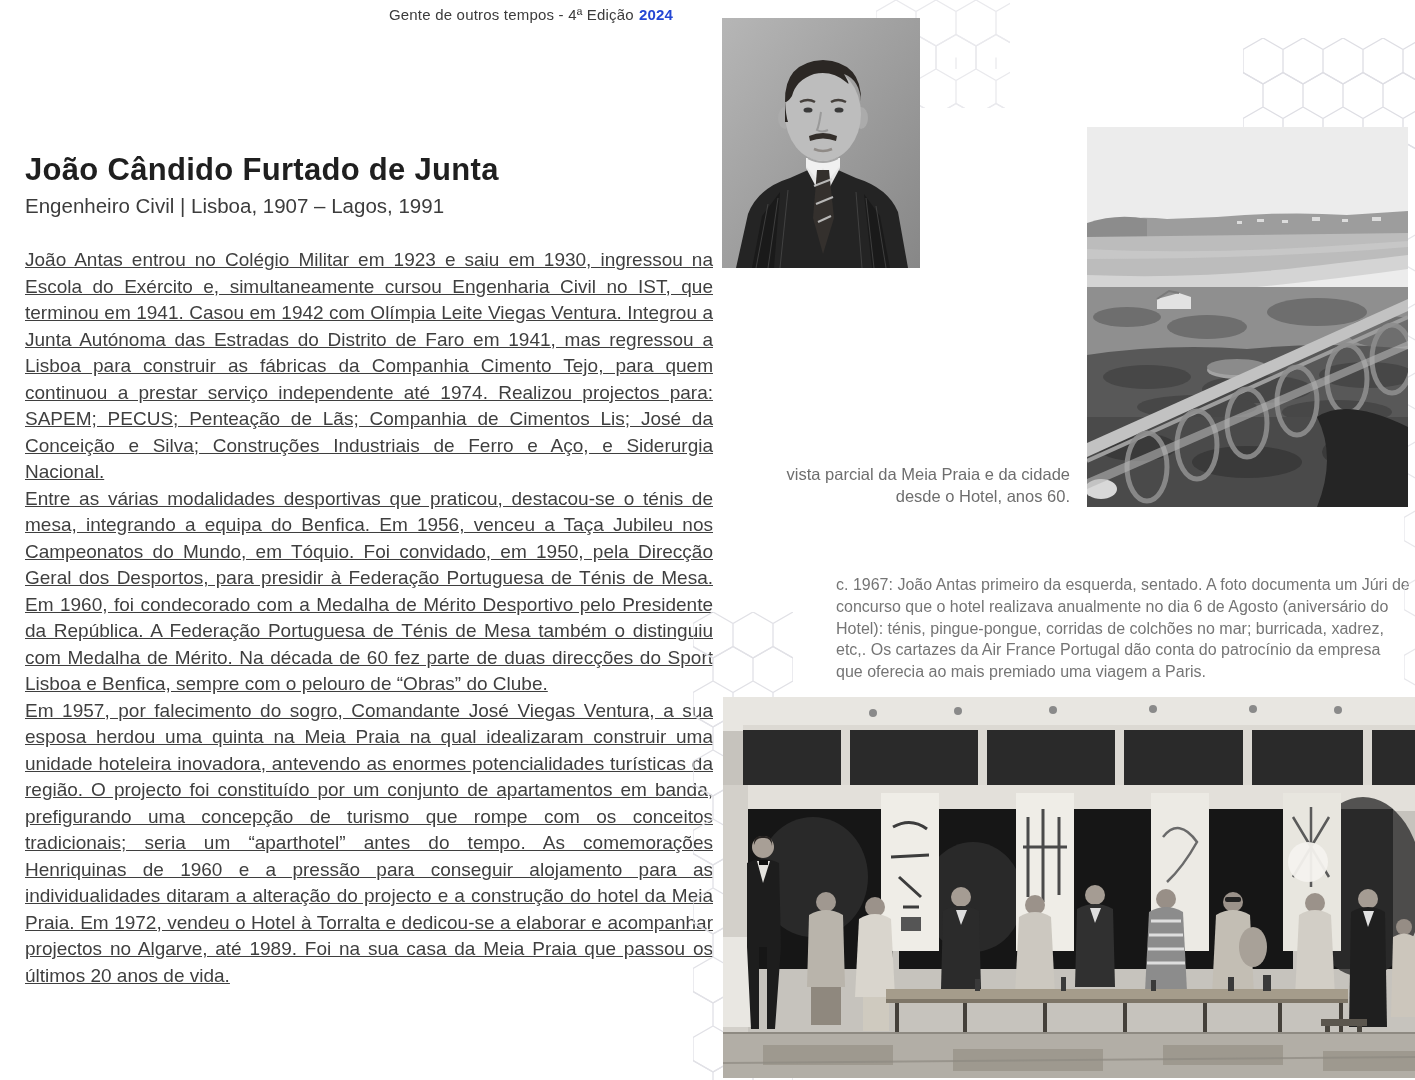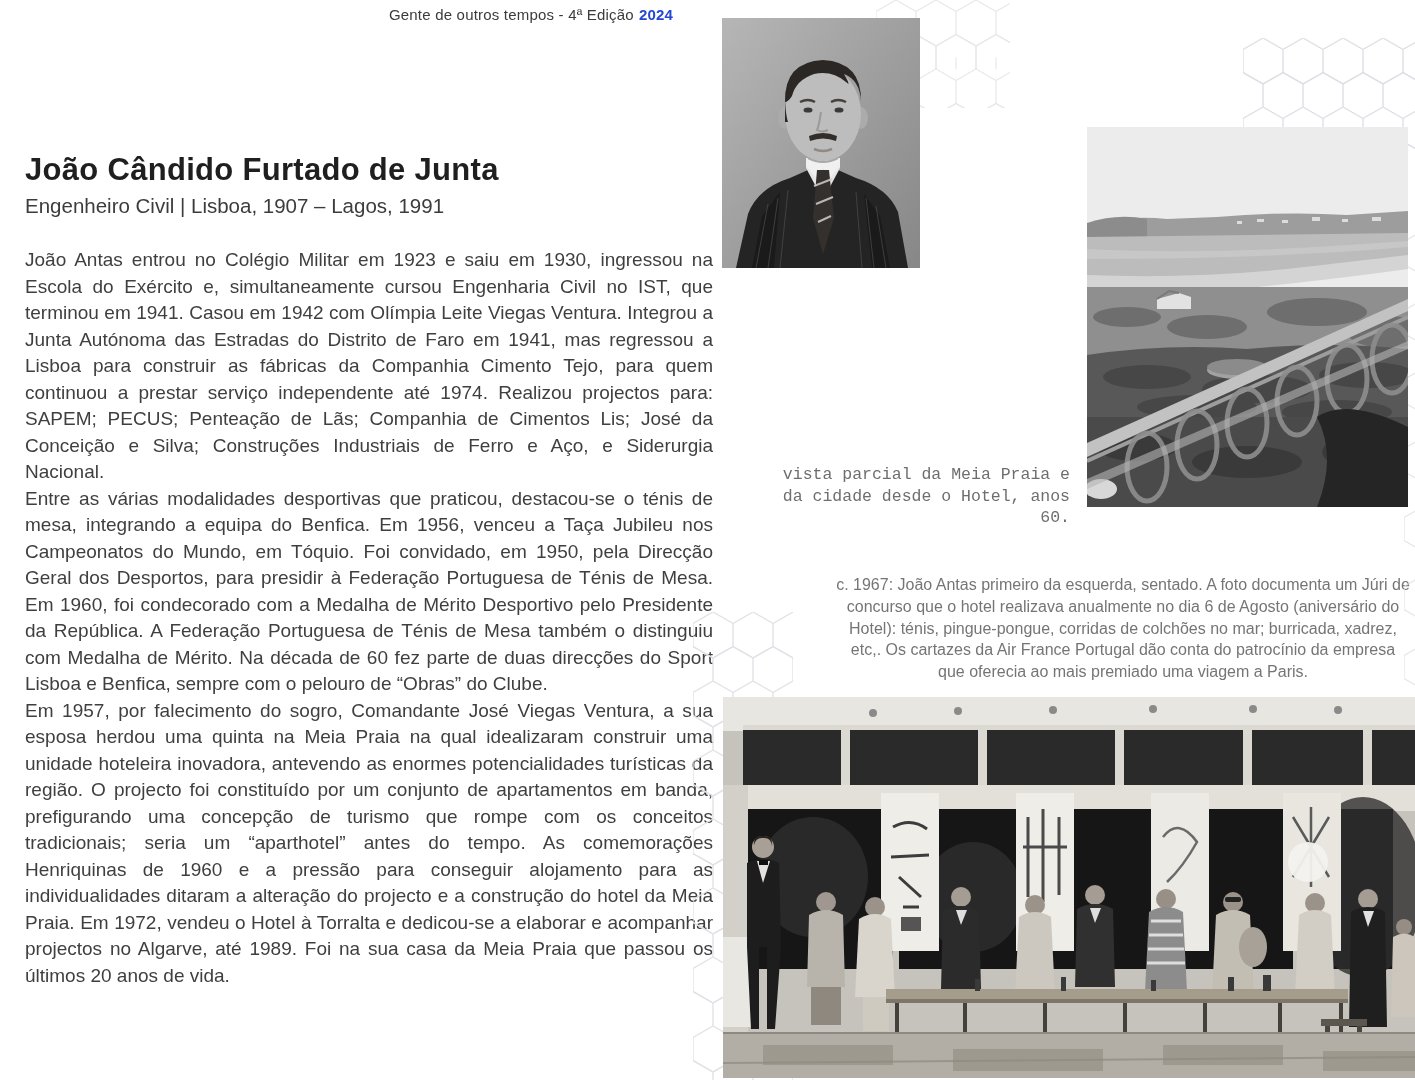--- a/index.html
+++ b/index.html
@@ -20,29 +20,29 @@
   }
   .page-subtitle {
     position:absolute; left:25px; top:194px; width:690px;
     font-size:20.5px; color:#3c3c3c;
   }
 
   .bio {
     position:absolute; left:25px; top:247px; width:688px;
     font-size:19px; line-height:26.5px; color:#3f3f3f; text-align:justify;
   }
-  .bio p { margin:0; }
+  .bio p { margin:0;text-decoration:underline; }
 
   .caption-vista {
     position:absolute; left:760px; top:464px; width:310px;
-    font-size:16.5px; line-height:21.5px; color:#6e6e6e; text-align:right;font-family:Liberation Mono, monospace;
+    font-size:16.5px; line-height:21.5px; color:#6e6e6e; text-align:right;
   }
   .caption-group {
     position:absolute; left:836px; top:574px; width:574px;
-    font-size:16px; line-height:21.8px; color:#757575; text-align:center;
+    font-size:16px; line-height:21.8px; color:#757575; text-align:left;
   }
 
   .photo { position:absolute; overflow:hidden; z-index:2; }
   .photo svg { display:block; width:100%; height:100%; }
 
   .pattern { position:absolute; z-index:1; }
 </style>
 </head>
 <body>
 

